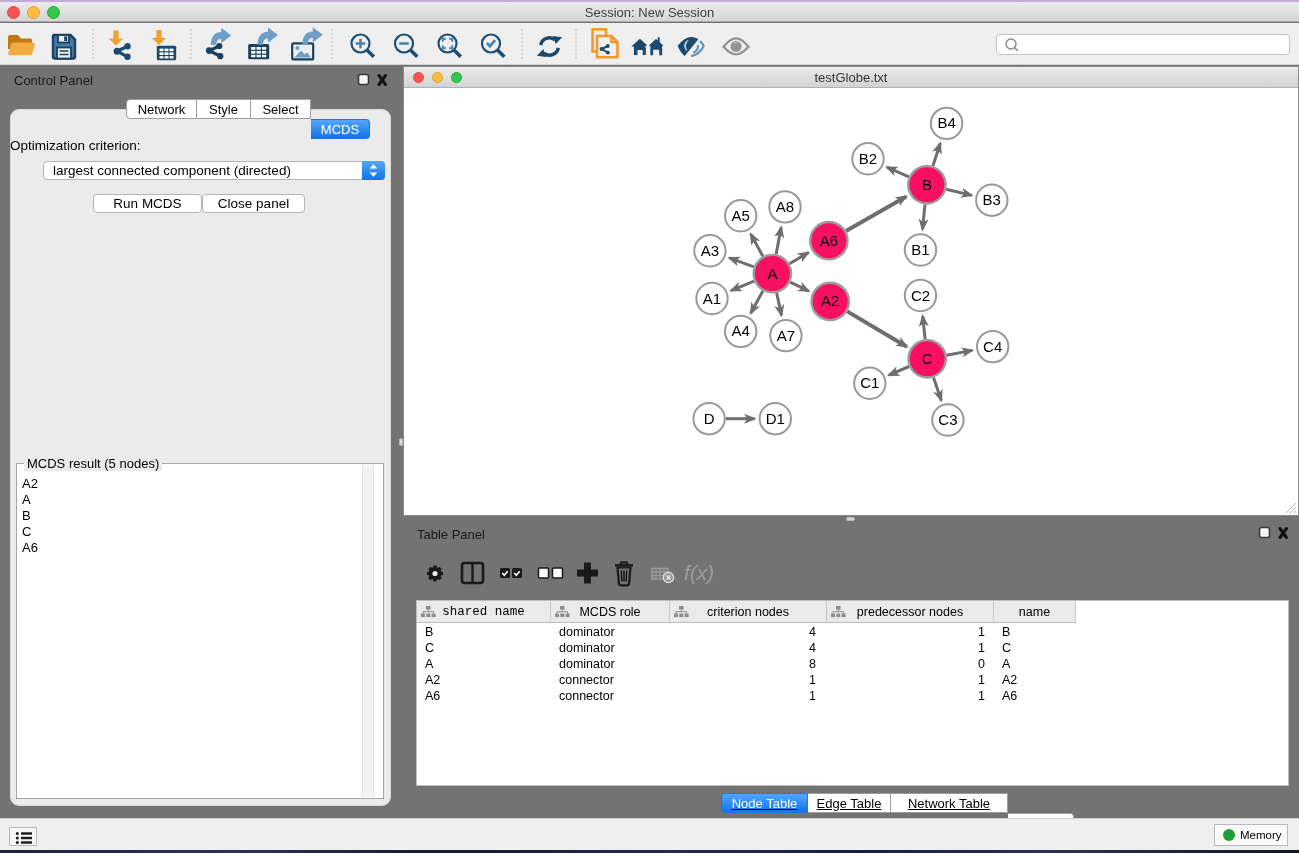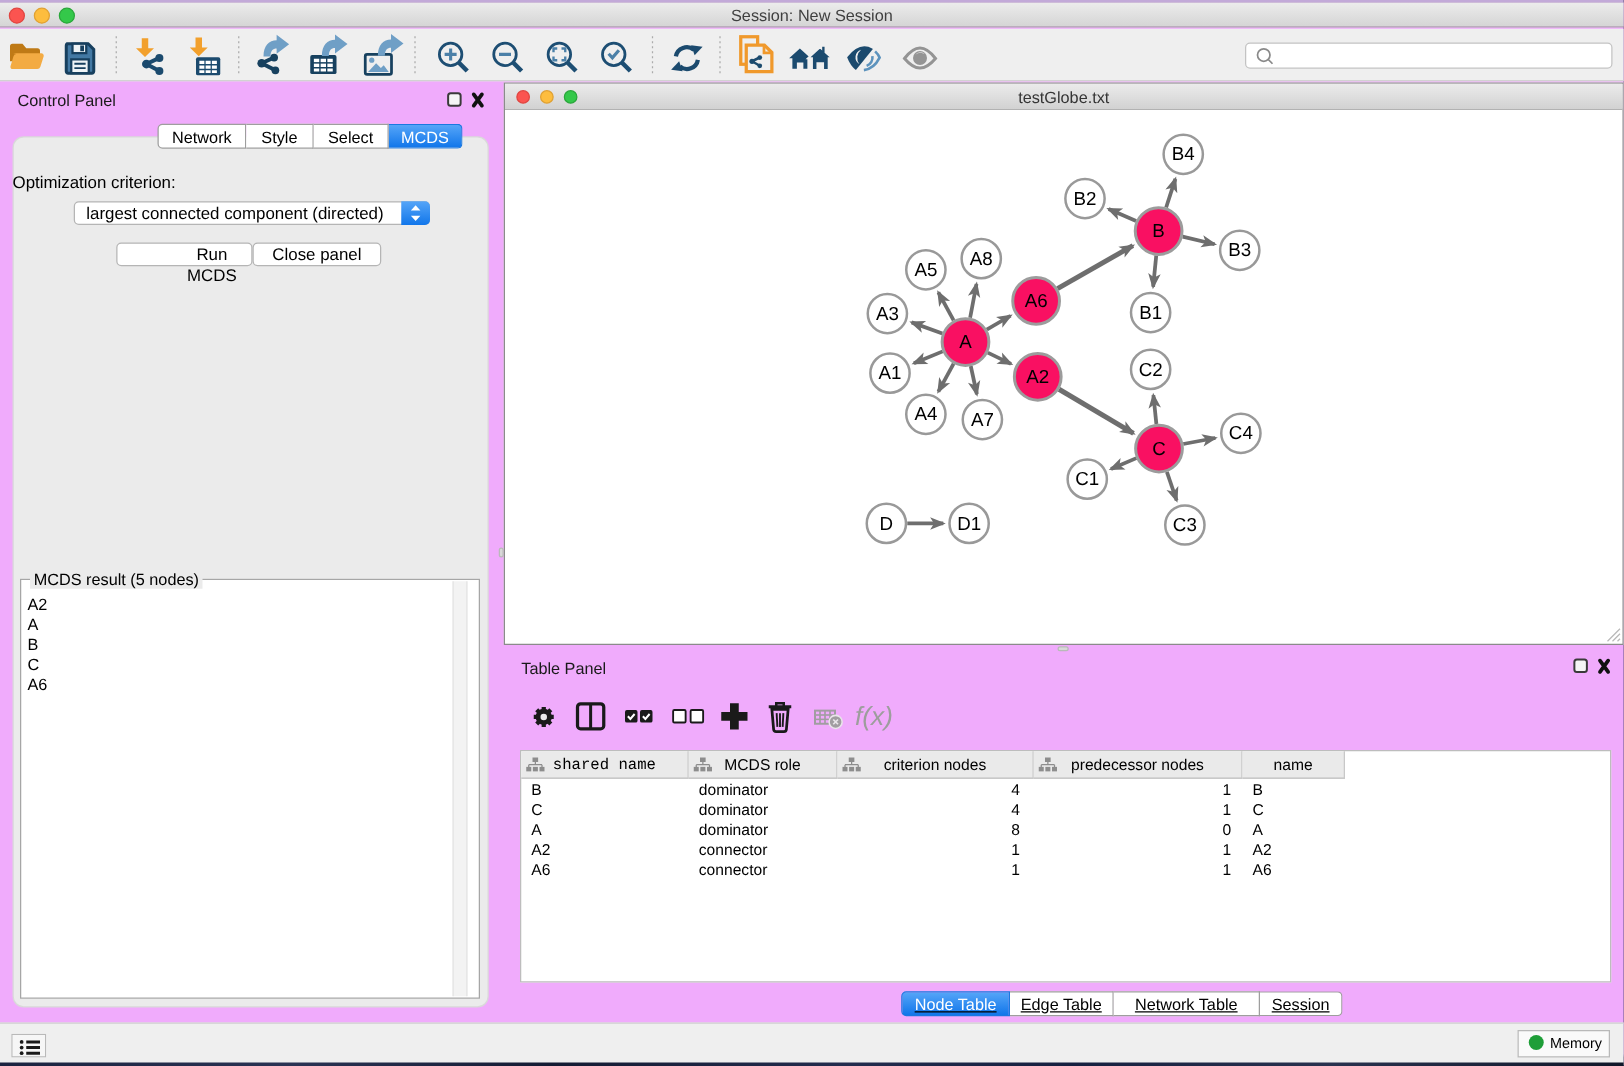--- a/index.html
+++ b/index.html
@@ -1,37 +1,37 @@
 <!DOCTYPE html>
 <html><head><meta charset="utf-8">
 <style>
 *{margin:0;padding:0;box-sizing:border-box;}
 html,body{width:1299px;height:853px;overflow:hidden;}
 body{font-family:"Liberation Sans",sans-serif;background:#1c2440;position:relative;}
 .abs{position:absolute;}
-#app{position:absolute;left:0;top:2px;width:1299px;height:848px;background:#f0abfc;border-radius:0 0 7px 7px;}
+#app{position:absolute;left:0;top:2px;width:1299px;height:848px;background:#737373;border-radius:0 0 7px 7px;}
 
 #titlebar{position:absolute;left:0;top:0;width:1299px;height:20px;background:linear-gradient(#ececec,#d5d5d5);border-bottom:1px solid #ababab;}
 .tl{position:absolute;top:4px;width:13px;height:13px;border-radius:50%;}
 #titlebar .t{position:absolute;left:0;width:100%;text-align:center;top:3px;font-size:13px;color:#3f3f3f;}
 
 #toolbar{position:absolute;left:0;top:21px;width:1299px;height:42px;background:#efefef;border-bottom:1px solid #d2d2d2;}
 #search{position:absolute;left:996px;top:11px;width:294px;height:21px;background:#fff;border:1px solid #c3c3c3;border-radius:4px;}
 
 #cp-title{position:absolute;left:14px;top:71px;font-size:13px;color:#1a1a1a;}
 #cp-panel{position:absolute;left:10px;top:107px;width:381px;height:697px;background:#ebebeb;border:1px solid #d9d9d9;border-radius:9px;}
 .tabs{position:absolute;display:flex;}
 .tab{height:20px;font-size:13px;line-height:19px;text-align:center;background:#fff;border:1px solid #9e9e9e;border-left:none;color:#000;padding:0;}
 .tab.first{border-left:1px solid #9e9e9e;border-radius:4px 0 0 4px;margin-left:48px;}
-.tab.last{border-radius:0 4px 4px 0;}
+.tab.last{border-radius:0 4px 4px 0;margin-top:20px;}
 .tab.sel{background:linear-gradient(#55a5f8,#1176ea);border-color:#1a78e0;color:#fff;}
 #cp-tabs{left:78px;top:97px;}
 
 #opt-label{position:absolute;left:10px;top:136px;width:381px;text-align:left;font-size:13.5px;color:#000;}
-#combo{position:absolute;left:59px;top:159px;width:285px;height:19px;background:#fff;border:1px solid #b5b5b5;border-radius:4px;}
+#combo{position:absolute;left:43px;top:159px;width:342px;height:19px;background:#fff;border:1px solid #b5b5b5;border-radius:4px;}
 #combo .txt{position:absolute;left:9px;top:1px;font-size:13.5px;color:#000;}
 #combo .step{position:absolute;right:-1px;top:-1px;width:23px;height:19px;background:linear-gradient(#55a5f8,#1176ea);border-radius:0 4px 4px 0;}
 .btn{position:absolute;height:19px;background:#fff;border:1px solid #b5b5b5;border-radius:4px;font-size:13.5px;text-align:center;line-height:17px;color:#000;}
 
 #gb{position:absolute;left:16px;top:461px;width:368px;height:336px;border:1px solid #a6a6a6;background:#fff;}
 #gb-label{position:absolute;left:24px;top:454px;background:#ebebeb;padding:0 3px;font-size:13px;color:#000;}
 #gb-scroll{position:absolute;right:9px;top:1px;bottom:1px;width:12px;background:#f3f3f3;border-left:1px solid #e4e4e4;border-right:1px solid #e4e4e4;}
 .li{position:absolute;left:5px;font-size:13px;color:#000;}
 
 #nw{position:absolute;left:403px;top:64px;width:896px;height:450px;border:1px solid #8b8b8b;background:#fff;padding-left:22px;}
@@ -258,21 +258,21 @@
     <div class="tab sel last" style="width:59px;">MCDS</div>
   </div>
   <div id="opt-label">Optimization criterion:</div>
   <div id="combo">
       <div class="txt">largest connected component (directed)</div>
     <div class="step"><svg width="23" height="19">
           <path d="M11.5 3.2 L15.3 7.4 L7.7 7.4 Z" fill="#fff"></path>
           <path d="M11.5 15.8 L15.3 11.6 L7.7 11.6 Z" fill="#fff"></path>
         </svg></div>
   </div>
-  <div class="btn" style="left:93px;top:192px;width:109px;padding-left:44px;">Run MCDS</div>
+  <div class="btn" style="left:93px;top:192px;width:109px;">Run MCDS</div>
   <div class="btn" style="left:202px;top:192px;width:103px;">Close panel</div>
   <div id="gb">
     <div id="gb-scroll"></div>
     <div class="li" style="top:12px;">A2</div>
     <div class="li" style="top:28px;">A</div>
     <div class="li" style="top:44px;">B</div>
     <div class="li" style="top:60px;">C</div>
     <div class="li" style="top:76px;">A6</div>
   </div>
   <div id="gb-label">MCDS result (5 nodes)</div>

